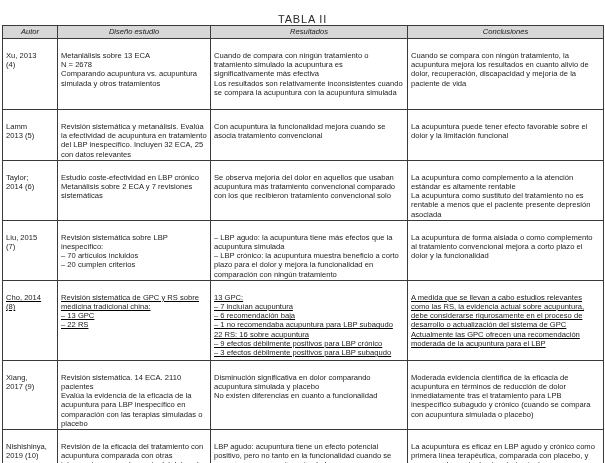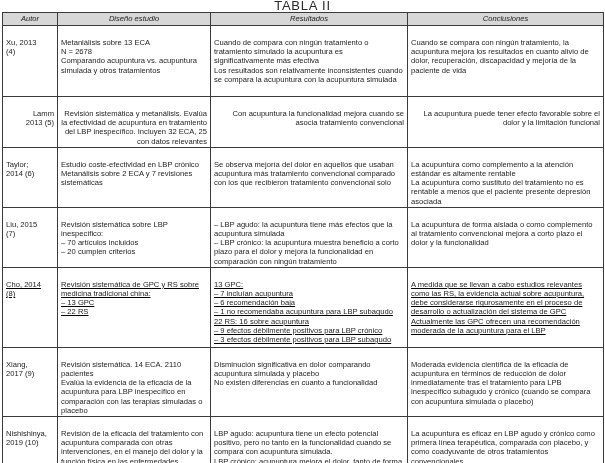--- a/index.html
+++ b/index.html
@@ -12,25 +12,25 @@
     font-family: "Liberation Sans", sans-serif;
   }
   .page {
     width: 605px;
     height: 463px;
     background: #ffffff;
     box-sizing: border-box;
   }
   .table-title {
     text-align: center;
-    font-size: 13px;
+    font-size: 11px;
     line-height: 10px;
     letter-spacing: 0.8px;
     color: #2b2b2b;
-    padding-top: 1px;
+    padding-top: 14px;
   }
   table.study-table {
     border-collapse: collapse;
     table-layout: fixed;
     width: 601px;
     margin: 1px 2px 0 2px;
   }
   .study-table th,
   .study-table td {
     border: 1px solid #3a3a3a;
@@ -51,21 +51,21 @@
     vertical-align: middle;
     height: 13px;
     padding: 0 2px;
   }
   col.c-autor { width: 55px; }
   col.c-diseno { width: 153px; }
   col.c-resultados { width: 197px; }
   col.c-conclusiones { width: 196px; }
 
   tr.r1 { height: 71px; }
-  tr.r2 { height: 46px; text-align: right; }
+  tr.r2 { height: 46px; }
   tr.r3 { height: 46px; }
   tr.r4 { height: 45px; }
   tr.r5 { height: 80px; text-decoration: underline; }
   tr.r6 { height: 55px; }
   tr.r7 { height: 86px; }
 </style>
 </head>
 <body>
 
 <div class="page">

